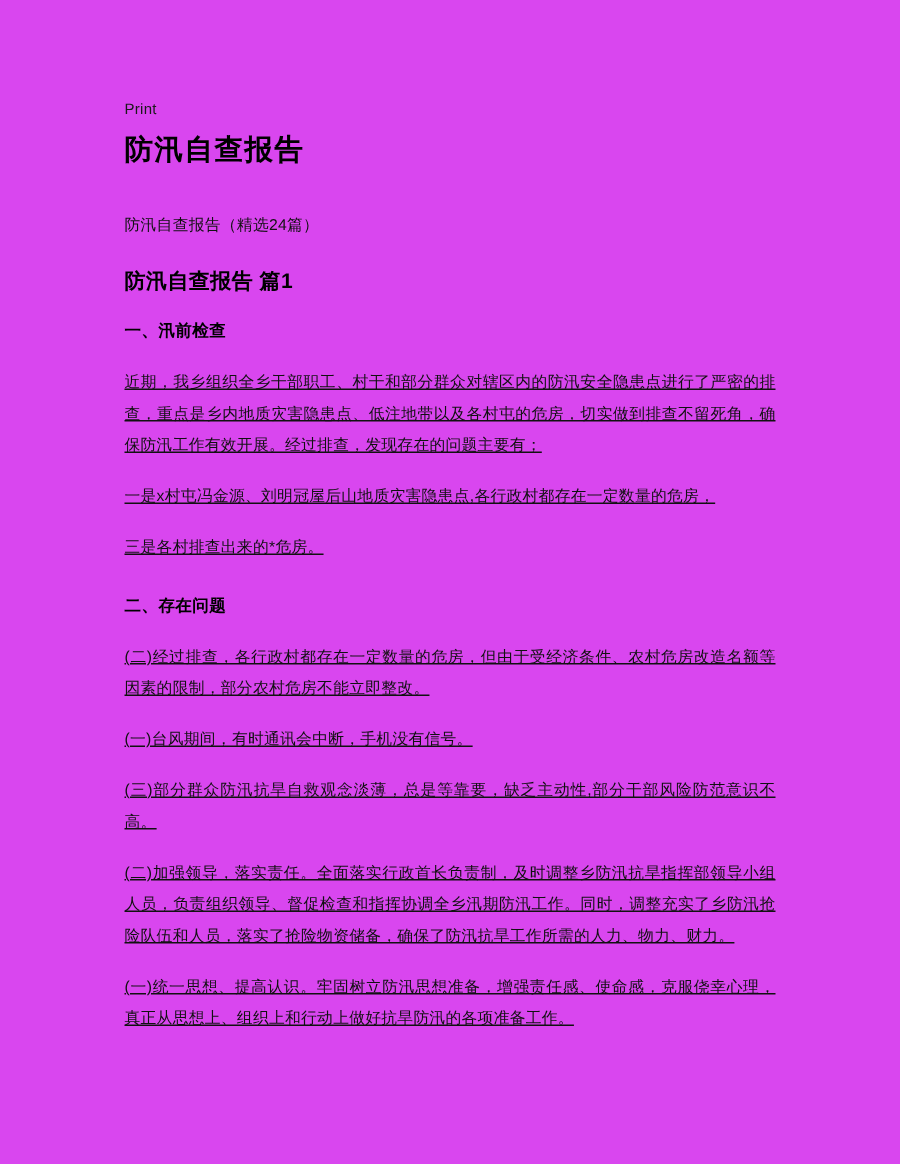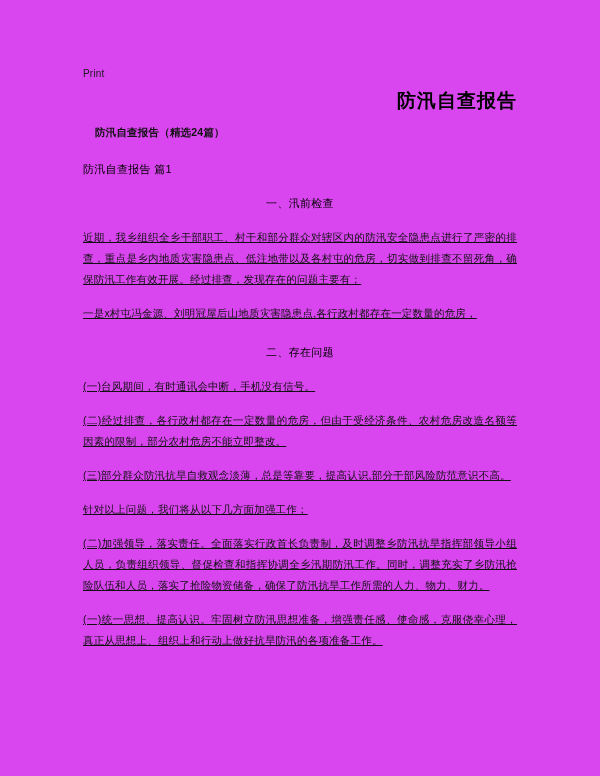--- a/index.html
+++ b/index.html
@@ -33,55 +33,53 @@
   }
   .content {
     position: absolute;
     top: 88px;
     left: 83px;
     width: 434px;
   }
   .doc-title {
     font-size: 19px;
     font-weight: bold;
-    text-align: right;
+    text-align: left;
     letter-spacing: 1px;
-    margin: 0 0 8px 0;
+    margin: 0 0 26px 0;
     line-height: 26px;
     color: #000;
   }
   .para {
     font-size: 10.5px;
     line-height: 21px;
     margin: 0 0 13px 0;
     text-align: justify;
     color: #111111;
     letter-spacing: 0.2px;
     text-decoration: underline;
   }
   .subtitle {
     font-size: 10.5px;
     line-height: 21px;
-    margin: 0 0 16px 12px;
+    margin: 0 0 16px 0;
     color: #111111;
     letter-spacing: 0.2px;
-    font-weight: bold;
   }
   .heading {
     font-size: 11px;
-    font-weight: normal;
+    font-weight: bold;
     line-height: 21px;
     margin: 0 0 13px 0;
     color: #000000;
     letter-spacing: 0.3px;
-    text-align: center;
   }
   .heading-sub {
-    font-size: 11px;
-    font-weight: normal;
+    font-size: 14px;
+    font-weight: bold;
     line-height: 21px;
     margin: 0 0 13px 0;
     color: #000000;
     letter-spacing: 0.3px;
   }
   .section-gap {
     margin-top: 18px;
   }
 </style>
 </head>
@@ -95,24 +93,24 @@
 
     <h1 class="doc-title">防汛自查报告</h1>
 
     <p class="subtitle">防汛自查报告（精选24篇）</p>
 
     <p class="heading-sub">防汛自查报告 篇1</p>
 
     <p class="heading">一、汛前检查</p>
     <p class="para">近期，我乡组织全乡干部职工、村干和部分群众对辖区内的防汛安全隐患点进行了严密的排查，重点是乡内地质灾害隐患点、低注地带以及各村屯的危房，切实做到排查不留死角，确保防汛工作有效开展。经过排查，发现存在的问题主要有；</p>
     <p class="para">一是x村屯冯金源、刘明冠屋后山地质灾害隐患点,各行政村都存在一定数量的危房，</p>
+    <p class="para">三是各村排查出来的*危房。</p>
 
     <p class="heading section-gap">二、存在问题</p>
+    <p class="para">(二)经过排查，各行政村都存在一定数量的危房，但由于受经济条件、农村危房改造名额等因素的限制，部分农村危房不能立即整改。</p>
     <p class="para">(一)台风期间，有时通讯会中断，手机没有信号。</p>
-    <p class="para">(二)经过排查，各行政村都存在一定数量的危房，但由于受经济条件、农村危房改造名额等因素的限制，部分农村危房不能立即整改。</p>
-    <p class="para">(三)部分群众防汛抗旱自救观念淡薄，总是等靠要，提高认识,部分干部风险防范意识不高。</p>
+    <p class="para">(三)部分群众防汛抗旱自救观念淡薄，总是等靠要，缺乏主动性,部分干部风险防范意识不高。</p>
 
-    <p class="para">针对以上问题，我们将从以下几方面加强工作；</p>
     <p class="para">(二)加强领导，落实责任。全面落实行政首长负责制，及时调整乡防汛抗旱指挥部领导小组人员，负责组织领导、督促检查和指挥协调全乡汛期防汛工作。同时，调整充实了乡防汛抢险队伍和人员，落实了抢险物资储备，确保了防汛抗旱工作所需的人力、物力、财力。</p>
     <p class="para">(一)统一思想、提高认识。牢固树立防汛思想准备，增强责任感、使命感，克服侥幸心理，真正从思想上、组织上和行动上做好抗旱防汛的各项准备工作。</p>
 
   </div>
 </div>
 
 </body></html>

